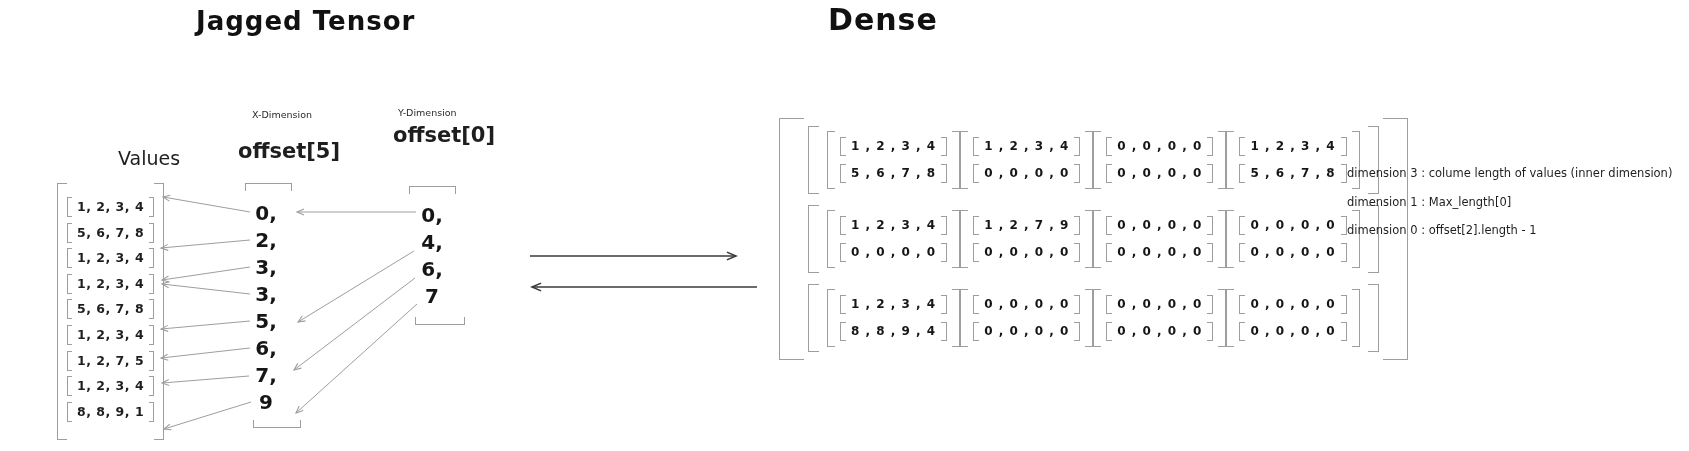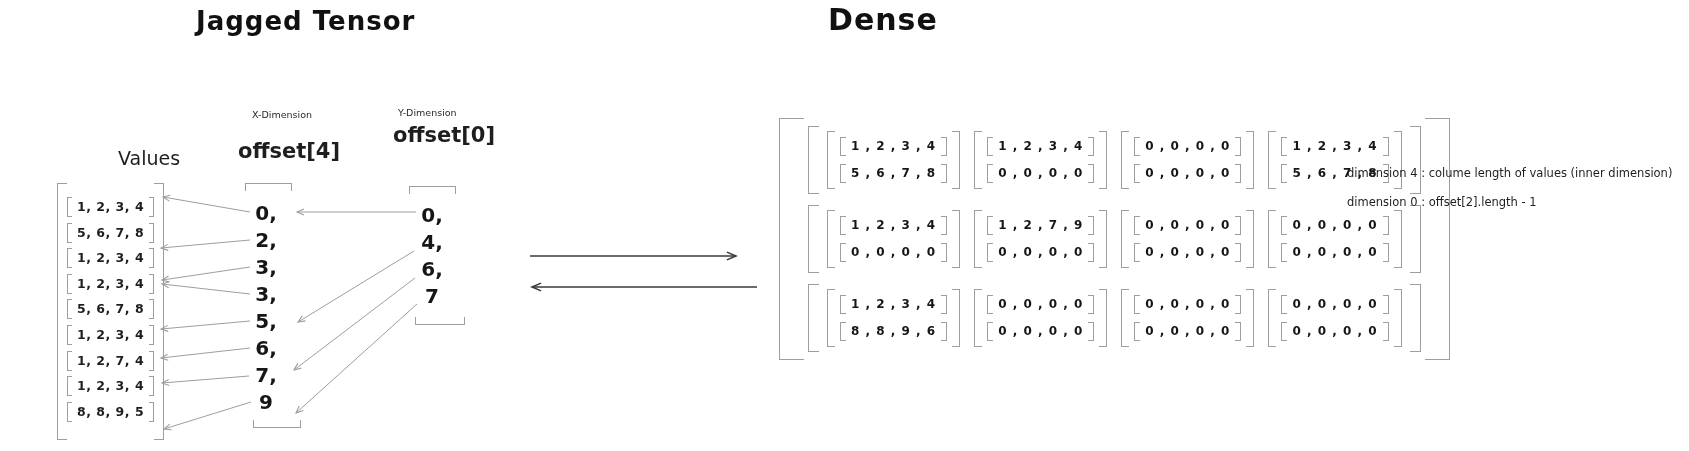--- a/index.html
+++ b/index.html
@@ -41,21 +41,21 @@
   .offcol .onum{height:27px;line-height:27px;text-align:center;font-size:20px;font-weight:bold;color:#161616;}
   .offcol-1{left:242px;top:200px;}
   .offcol-0{left:408px;top:202px;}
 
   
   .dense{position:absolute;left:779px;top:118px;display:flex;align-items:stretch;}
   .dense .obr{width:24px;}
   .dense-rows{display:flex;flex-direction:column;gap:11px;padding:8px 4px;}
   .drow{display:flex;align-items:stretch;}
   .drow .rbr{width:10px;}
-  .dmats{display:flex;gap:14px;padding:5px 8px;}
+  .dmats{display:flex;padding:5px 8px;}
   .dmat{display:flex;align-items:stretch;}
   .dmat .mbr{width:7px;}
   .dvecs{display:flex;flex-direction:column;justify-content:center;gap:8px;padding:6px 5px;}
   .dvec{display:flex;align-items:stretch;height:19px;}
   .dvec .vb{width:5px;border-width:1.1px;}
   .dvec .vtxt{font-size:12px;font-weight:bold;line-height:19px;padding:0 5px;letter-spacing:1px;white-space:nowrap;color:#161616;}
 
   
   .annos{position:absolute;left:1347px;top:166px;font-size:11.5px;color:#1e1e1e;}
   .anno{height:28.6px;white-space:nowrap;}
@@ -67,21 +67,21 @@
 <body>
 
 <div class="canvas">
 
   <div class="title title-jagged">Jagged Tensor</div>
   <div class="title title-dense">Dense</div>
 
   <div class="lbl lbl-values">Values</div>
   <div class="lbl lbl-dim lbl-xdim">X-Dimension</div>
   <div class="lbl lbl-dim lbl-ydim">Y-Dimension</div>
-  <div class="lbl lbl-offset lbl-off1">offset[4]</div>
+  <div class="lbl lbl-offset lbl-off1">offset[5]</div>
   <div class="lbl lbl-offset lbl-off0">offset[0]</div>
 
   <div class="values-box">
     <div class="br l outer"></div>
     <div class="values-rows" id="values-rows">
         <div class="vrow">
           <div class="br l vb"></div>
           <span class="vtxt">1, 2, 3, 4</span>
           <div class="br r vb"></div>
         </div>
@@ -105,31 +105,31 @@
           <span class="vtxt">5, 6, 7, 8</span>
           <div class="br r vb"></div>
         </div>
         <div class="vrow">
           <div class="br l vb"></div>
           <span class="vtxt">1, 2, 3, 4</span>
           <div class="br r vb"></div>
         </div>
         <div class="vrow">
           <div class="br l vb"></div>
-          <span class="vtxt">1, 2, 7, 4</span>
+          <span class="vtxt">1, 2, 7, 5</span>
           <div class="br r vb"></div>
         </div>
         <div class="vrow">
           <div class="br l vb"></div>
           <span class="vtxt">1, 2, 3, 4</span>
           <div class="br r vb"></div>
         </div>
         <div class="vrow">
           <div class="br l vb"></div>
-          <span class="vtxt">8, 8, 9, 5</span>
+          <span class="vtxt">8, 8, 9, 1</span>
           <div class="br r vb"></div>
         </div>
       </div>
     <div class="br r outer"></div>
   </div>
 
   <div class="hbr top" style="left:245px;top:183px;width:45px;"></div>
   <div class="offcol offcol-1" id="offset1-col">
       <div class="onum">0,</div>
       <div class="onum">2,</div>
@@ -300,21 +300,21 @@
             <div class="dmat">
               <div class="br l mbr"></div>
               <div class="dvecs">
                 <div class="dvec">
                   <div class="br l vb"></div>
                   <span class="vtxt">1 , 2 , 3 , 4</span>
                   <div class="br r vb"></div>
                 </div>
                 <div class="dvec">
                   <div class="br l vb"></div>
-                  <span class="vtxt">8 , 8 , 9 , 6</span>
+                  <span class="vtxt">8 , 8 , 9 , 4</span>
                   <div class="br r vb"></div>
                 </div>
               </div>
               <div class="br r mbr"></div>
             </div>
             <div class="dmat">
               <div class="br l mbr"></div>
               <div class="dvecs">
                 <div class="dvec">
                   <div class="br l vb"></div>
@@ -362,21 +362,22 @@
               <div class="br r mbr"></div>
             </div>
           </div>
           <div class="br r rbr"></div>
         </div>
       </div>
     <div class="br r obr"></div>
   </div>
 
   <div class="annos">
-    <div class="anno">dimension 4 : colume length of values (inner dimension)</div>
+    <div class="anno">dimension 3 : colume length of values (inner dimension)</div>
+    <div class="anno">dimension 1 : Max_length[0]</div>
     <div class="anno">dimension 0 : offset[2].length - 1</div>
   </div>
 
   <svg class="overlay" viewBox="0 0 1689 451">
     <defs>
       <marker id="ah-gray" markerWidth="10" markerHeight="8" refX="8" refY="4" orient="auto">
         <path d="M1,1 L8,4 L1,7" fill="none" stroke="#9e9e9e" stroke-width="1.1"></path>
       </marker>
       <marker id="ah-dark" markerWidth="10" markerHeight="8" refX="8" refY="4" orient="auto">
         <path d="M1,1 L8,4 L1,7" fill="none" stroke="#3a3a3a" stroke-width="1.2"></path>

